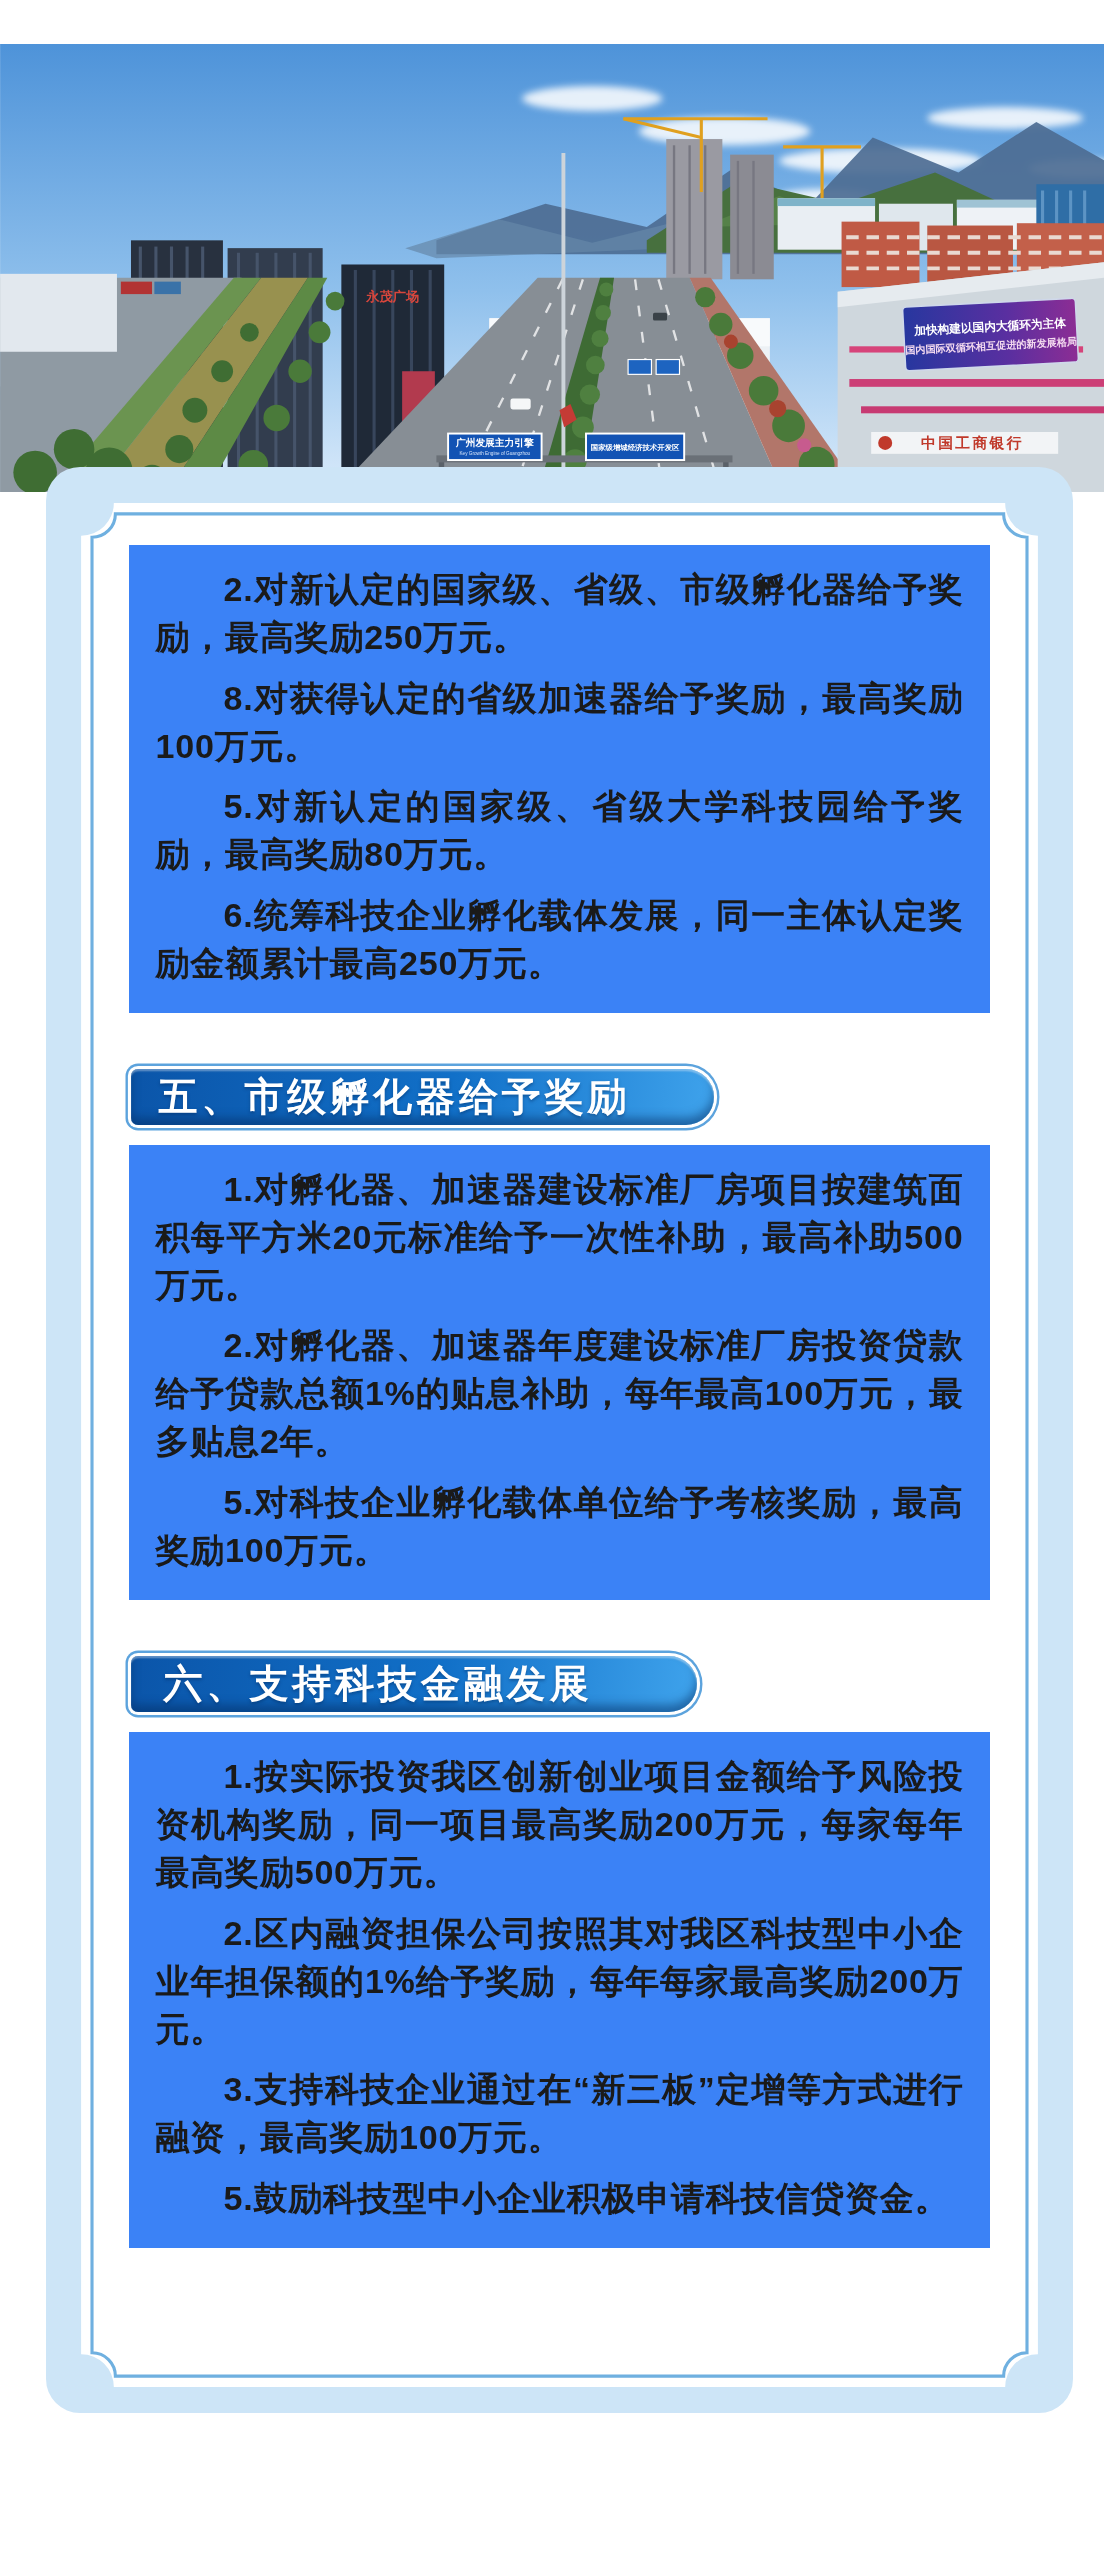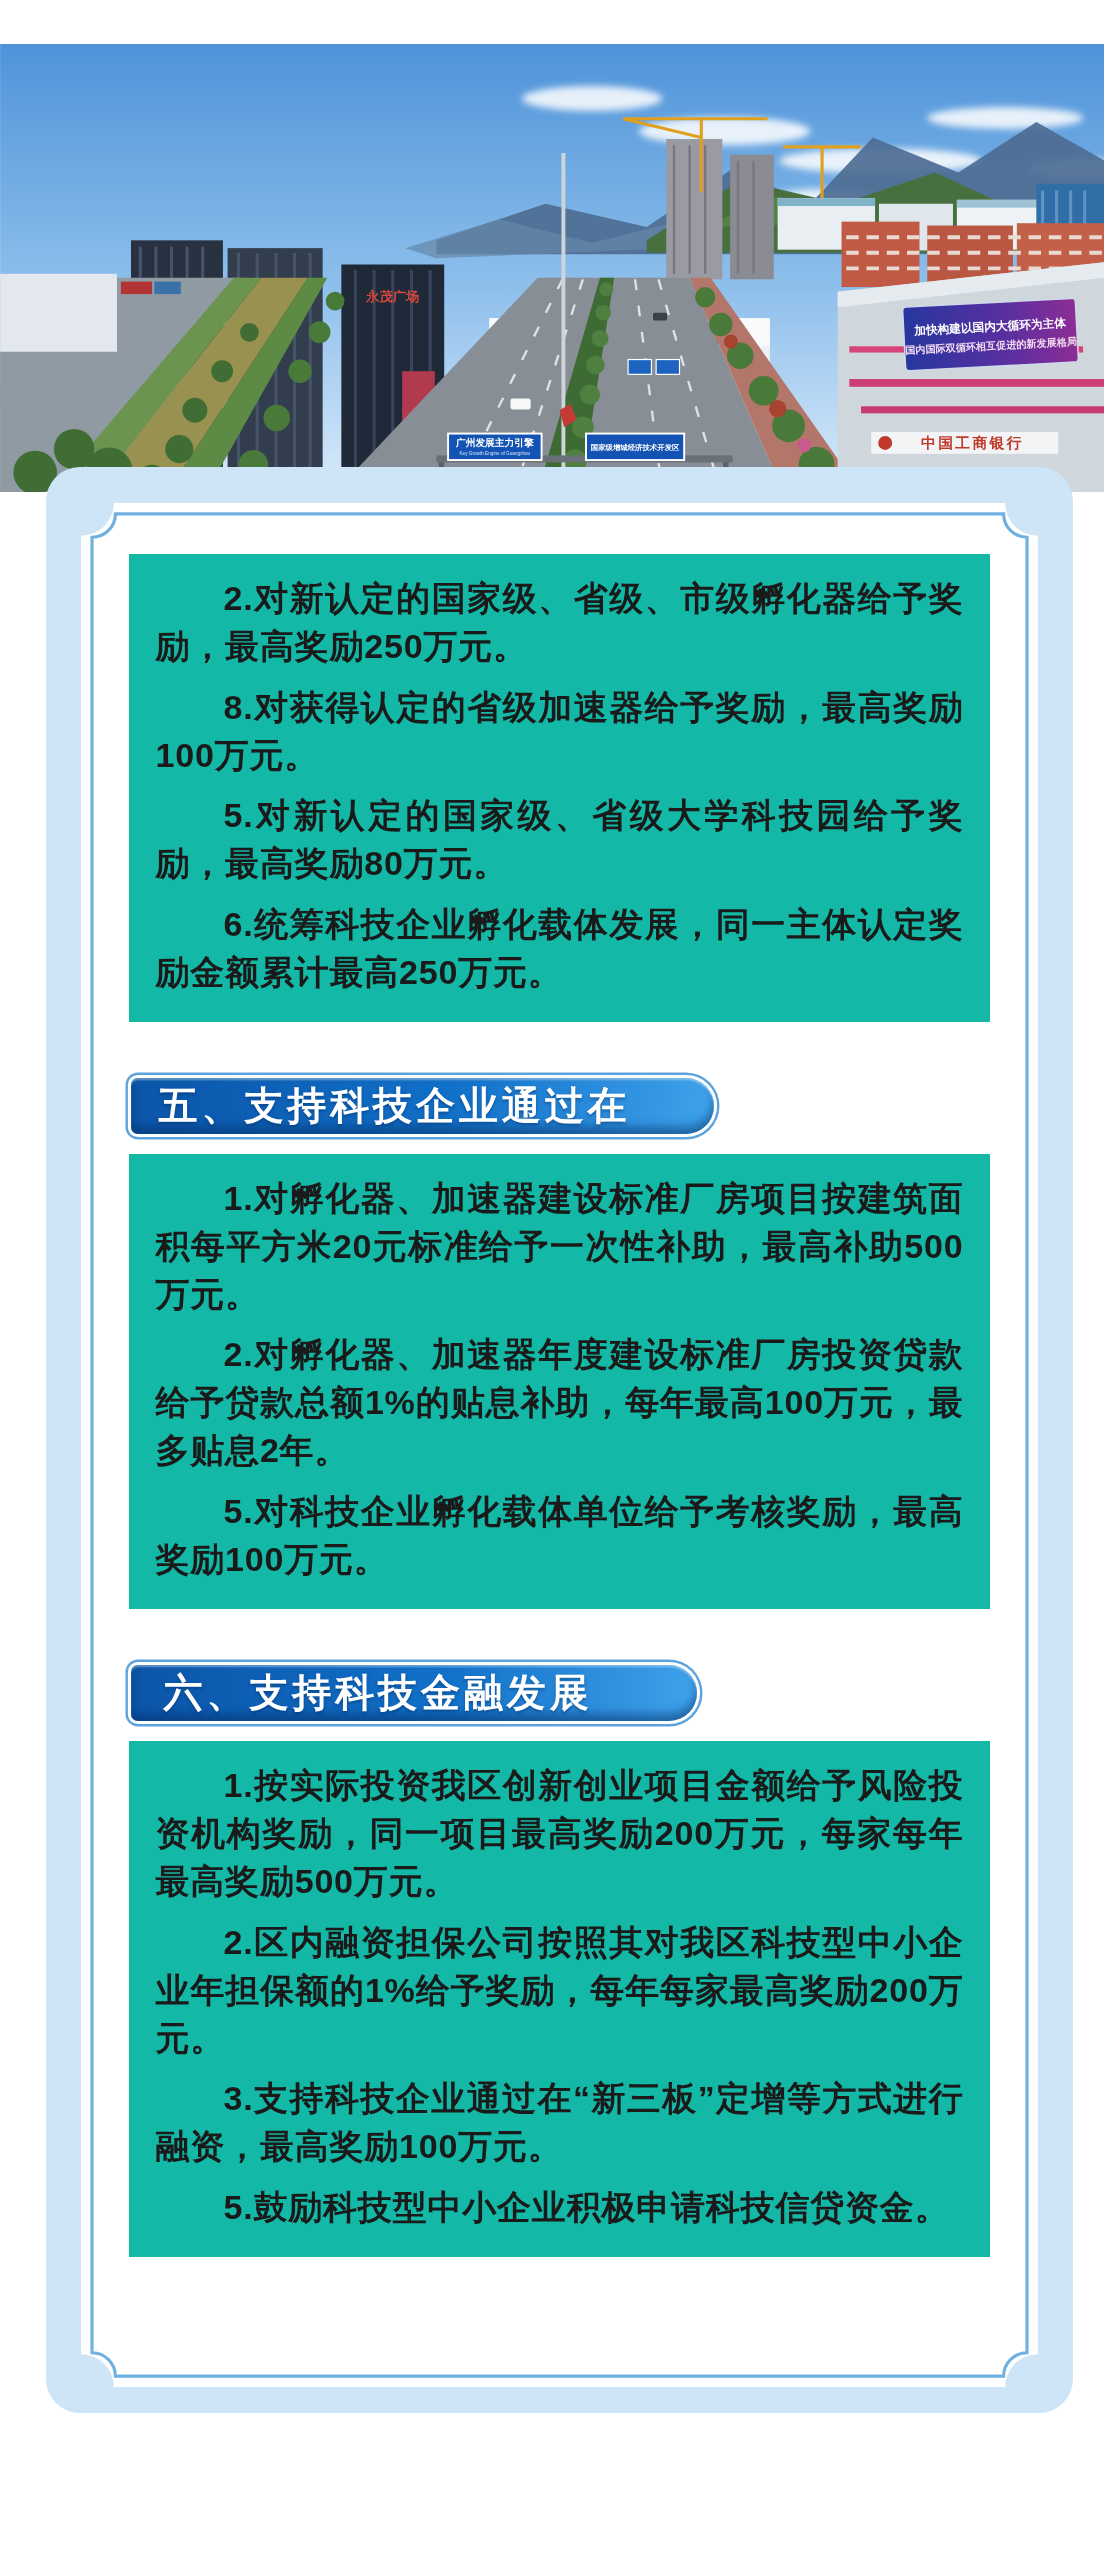--- a/index.html
+++ b/index.html
@@ -12,21 +12,21 @@
 
   
   .blue-panel{position:absolute;left:46px;top:467px;width:1027px;height:1946px;
               background:#cde5f7;border-radius:34px;}
 
   
   .card{position:absolute;left:81px;top:503px;width:957px;height:1884px;}
   .card-frame{position:absolute;left:0;top:0;}
   .card-content{position:relative;padding:36px 48px 31px 48px;box-sizing:border-box;}
 
-  .text-panel{background:#14b8a6;padding:20px 26.5px 23.4px 26.5px;margin:15px 0 0 0;}
+  .text-panel{background:#3b82f6;padding:20px 26.5px 23.4px 26.5px;margin:6px 0 0 0;}
   .text-panel p{
       font-size:34px;line-height:48px;letter-spacing:0.8px;
       color:#1a1a1a;font-weight:600;text-indent:2em;text-align:justify;
       margin:12.5px 0;}
   .text-panel p:first-child{margin-top:0;}
   .text-panel p:last-child{margin-bottom:3.1px;}
 
   .banner{
       position:relative;height:56px;margin:56px 0 20px 1.6px;
       border-radius:7.8px 31px 31px 7.8px;
@@ -298,21 +298,21 @@
     <div class="card-content">
 
       <div class="text-panel">
         <p>2.对新认定的国家级、省级、市级孵化器给予奖励，最高奖励250万元。</p>
         <p>8.对获得认定的省级加速器给予奖励，最高奖励100万元。</p>
         <p>5.对新认定的国家级、省级大学科技园给予奖励，最高奖励80万元。</p>
         <p>6.统筹科技企业孵化载体发展，同一主体认定奖励金额累计最高250万元。</p>
       </div>
 
       <div class="banner b5">
-        <span>五、支持科技企业通过在</span>
+        <span>五、市级孵化器给予奖励</span>
       </div>
       <div class="text-panel">
         <p>1.对孵化器、加速器建设标准厂房项目按建筑面积每平方米20元标准给予一次性补助，最高补助500万元。</p>
         <p>2.对孵化器、加速器年度建设标准厂房投资贷款给予贷款总额1%的贴息补助，每年最高100万元，最多贴息2年。</p>
         <p>5.对科技企业孵化载体单位给予考核奖励，最高奖励100万元。</p>
       </div>
 
       <div class="banner b6">
         <span>六、支持科技金融发展</span>
       </div>

